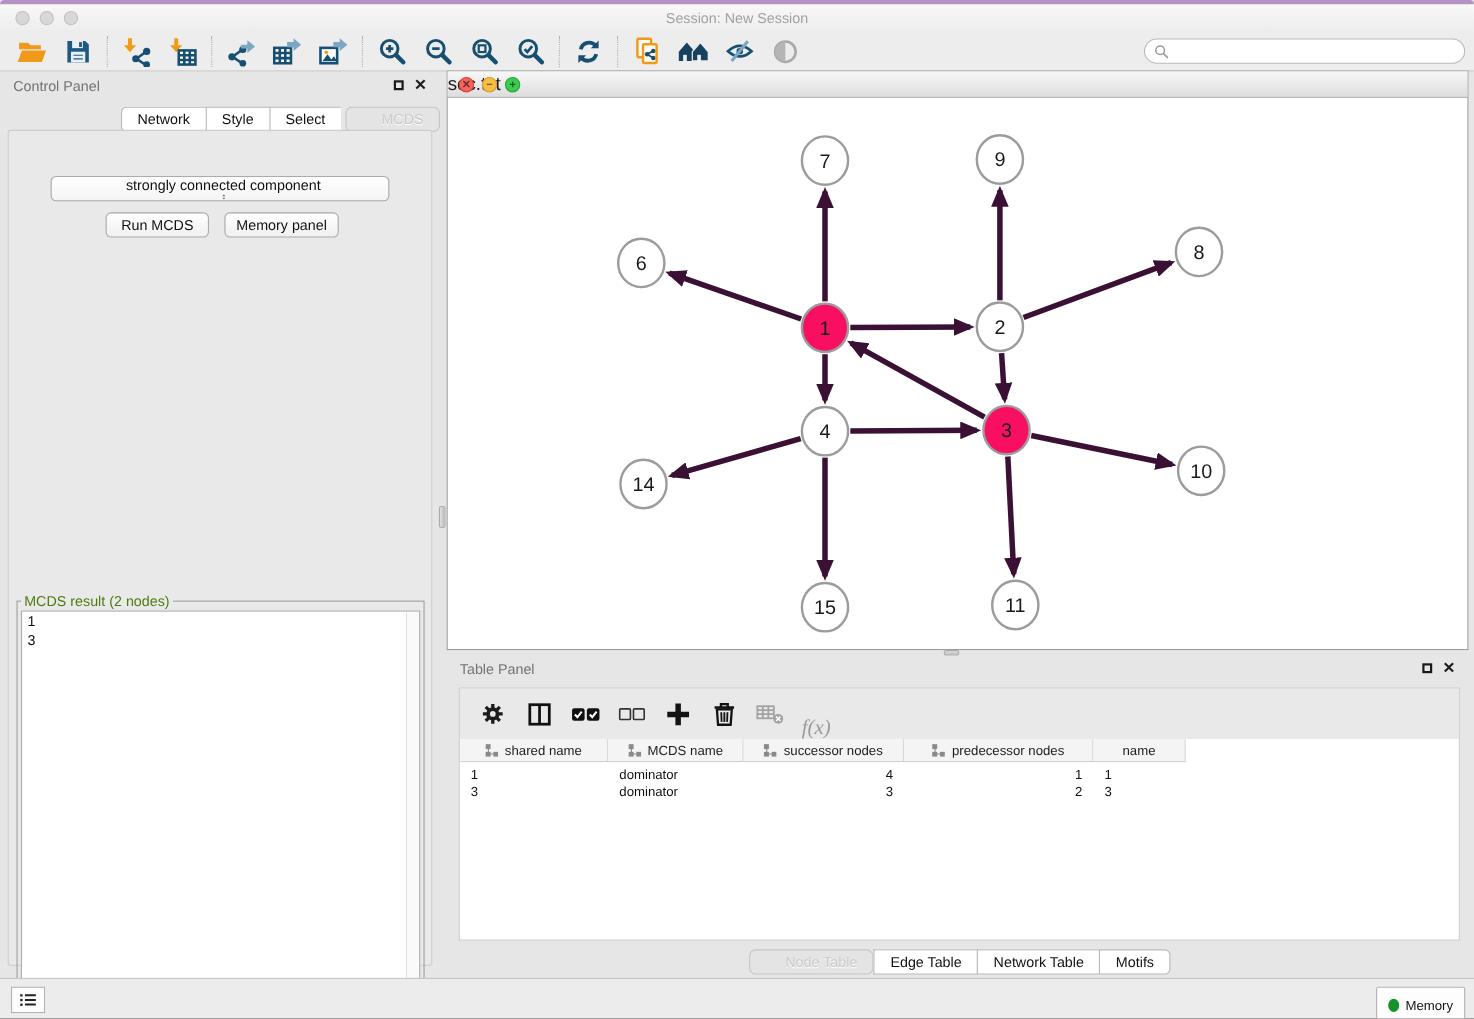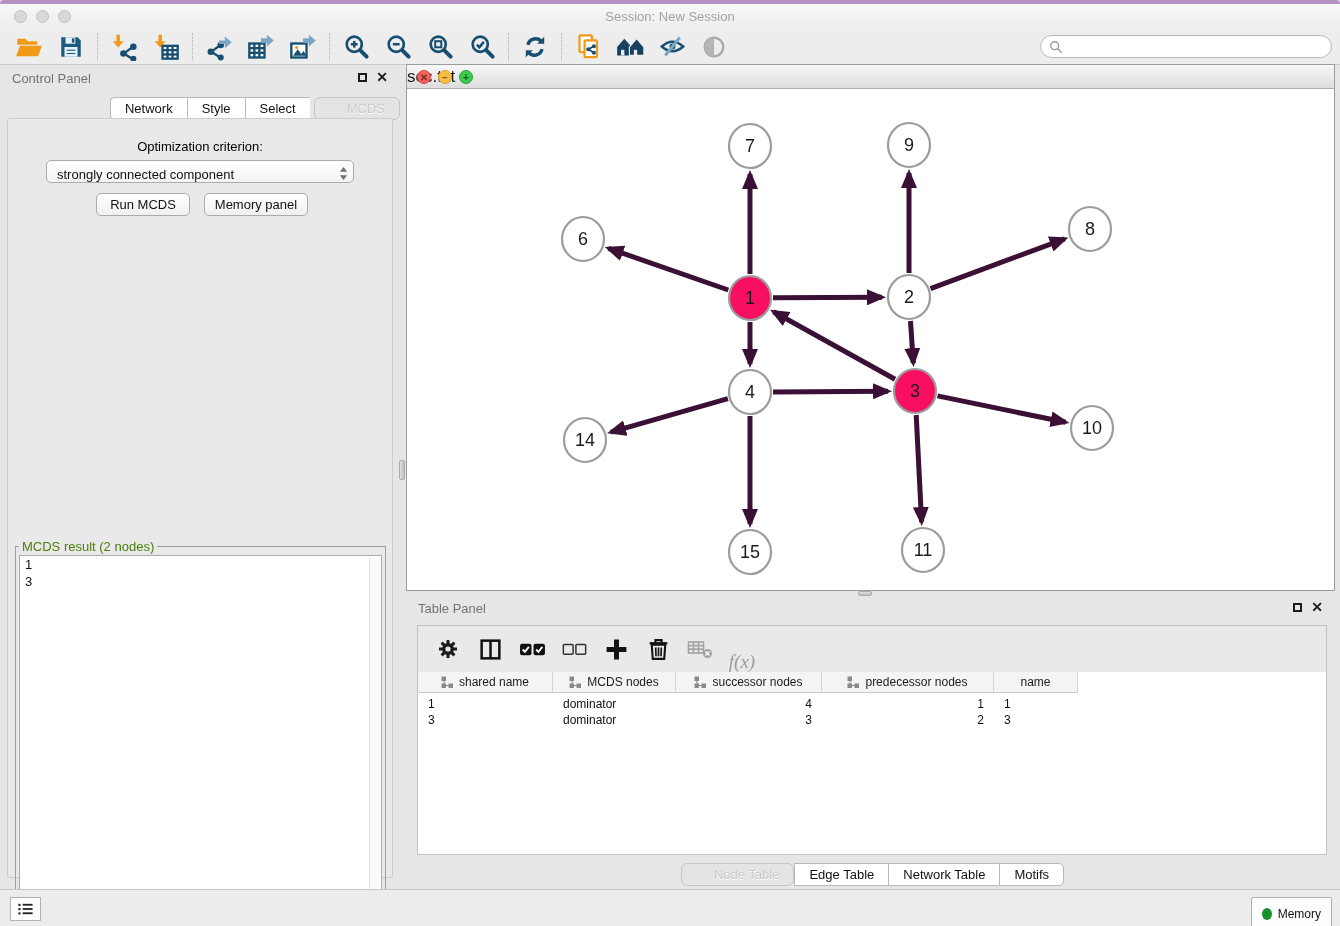--- a/index.html
+++ b/index.html
@@ -33,22 +33,22 @@
   .tab{font-size:13px;padding:3px 14px;background:#fff;border:1px solid #b9b9b9;border-right:none;
        color:#111;cursor:pointer;}
   .tab:first-child{border-radius:5px 0 0 5px;}
   .tab:last-child{border-right:1px solid #b9b9b9;border-radius:0 5px 5px 0;}
   .tab.sel{background:#e4e4e4;color:#c9c9c9;text-shadow:0 1px 0 #fff;border:1px solid #c6c6c6;
            border-radius:6px;margin-left:4px;padding-left:32px;}
   .cp-body{position:absolute;top:53px;left:7px;right:7px;height:760px;background:#e9e9e9;
            border:1px solid #cdcdcd;border-radius:3px;}
   .opt-label{position:absolute;top:20px;left:0;right:0;text-align:center;font-size:13px;color:#000;}
   .selectbox{position:absolute;top:41px;left:38px;width:308px;height:23px;background:linear-gradient(#fff,#f4f4f4);
-             border:1px solid #ababab;border-radius:5px;display:flex;align-items:flex-end;
-             padding:0 4px 0 10px;font-size:13px;cursor:pointer;}
+             border:1px solid #ababab;border-radius:5px;display:flex;align-items:center;
+             padding:0 4px 0 10px;font-size:13px;cursor:pointer;flex-direction:column;}
   .selectbox .sel-text{flex:1;}
   .pushbtn{position:absolute;height:23px;background:linear-gradient(#ffffff,#f0f0f0);border:1px solid #ababab;
            border-radius:5px;font-size:13px;font-family:inherit;color:#111;cursor:pointer;}
   #runBtn{top:74px;left:88px;width:94px;}
   #closeBtn{top:74px;left:196px;width:104px;}
   .result-fieldset{position:absolute;top:420px;left:7px;width:371px;height:382px;border:1px solid #9f9f9f;
                    margin:0;padding:1px 3px 5px 3px;}
   .result-fieldset legend{font-size:13px;padding:0 3px;color:#4d7c0f;}
   .result-list{position:relative;width:100%;height:100%;background:#fff;border:1px solid #ababab;
                font-size:13px;overflow:hidden;}
@@ -275,21 +275,20 @@
     </div>
     <div class="cp-tabs">
         <div class="tabrow" id="cpTabs">
           <div class="tab">Network</div>
           <div class="tab">Style</div>
           <div class="tab">Select</div>
           <div class="tab sel">MCDS</div>
         </div>
       </div>
     <div class="cp-body">
-      <div class="opt-label">Optimization criterion:</div>
       <div class="selectbox">
         <span class="sel-text">strongly connected component</span>
         <svg viewBox="0 0 12 18" width="11" height="17">
             <path d="M6 2l4 5H2z" fill="#707070"></path>
             <path d="M6 16l4-5H2z" fill="#707070"></path>
           </svg>
       </div>
       <button class="pushbtn" id="runBtn">Run MCDS</button>
       <button class="pushbtn" id="closeBtn">Memory panel</button>
       <fieldset class="result-fieldset">
@@ -475,21 +474,21 @@
           </div>
           <div class="hcell" style="width: 123px;">
             <svg viewBox="0 0 12 12" width="12" height="12">
               <path d="M3 5v4.5M3 9.5h6.5V8" stroke="#8a8a8a" fill="none" stroke-width="1"></path>
               <g fill="#8a8a8a">
                 <rect x="0.5" y="0.5" width="4.5" height="4.5"></rect>
                 <rect x="0.5" y="7.5" width="4.5" height="4.5"></rect>
                 <rect x="7.5" y="7.5" width="4.5" height="4.5"></rect>
               </g>
             </svg>
-            <span>MCDS nodes</span>
+            <span>MCDS name</span>
           </div>
           <div class="hcell" style="width: 146px;">
             <svg viewBox="0 0 12 12" width="12" height="12">
               <path d="M3 5v4.5M3 9.5h6.5V8" stroke="#8a8a8a" fill="none" stroke-width="1"></path>
               <g fill="#8a8a8a">
                 <rect x="0.5" y="0.5" width="4.5" height="4.5"></rect>
                 <rect x="0.5" y="7.5" width="4.5" height="4.5"></rect>
                 <rect x="7.5" y="7.5" width="4.5" height="4.5"></rect>
               </g>
             </svg>

